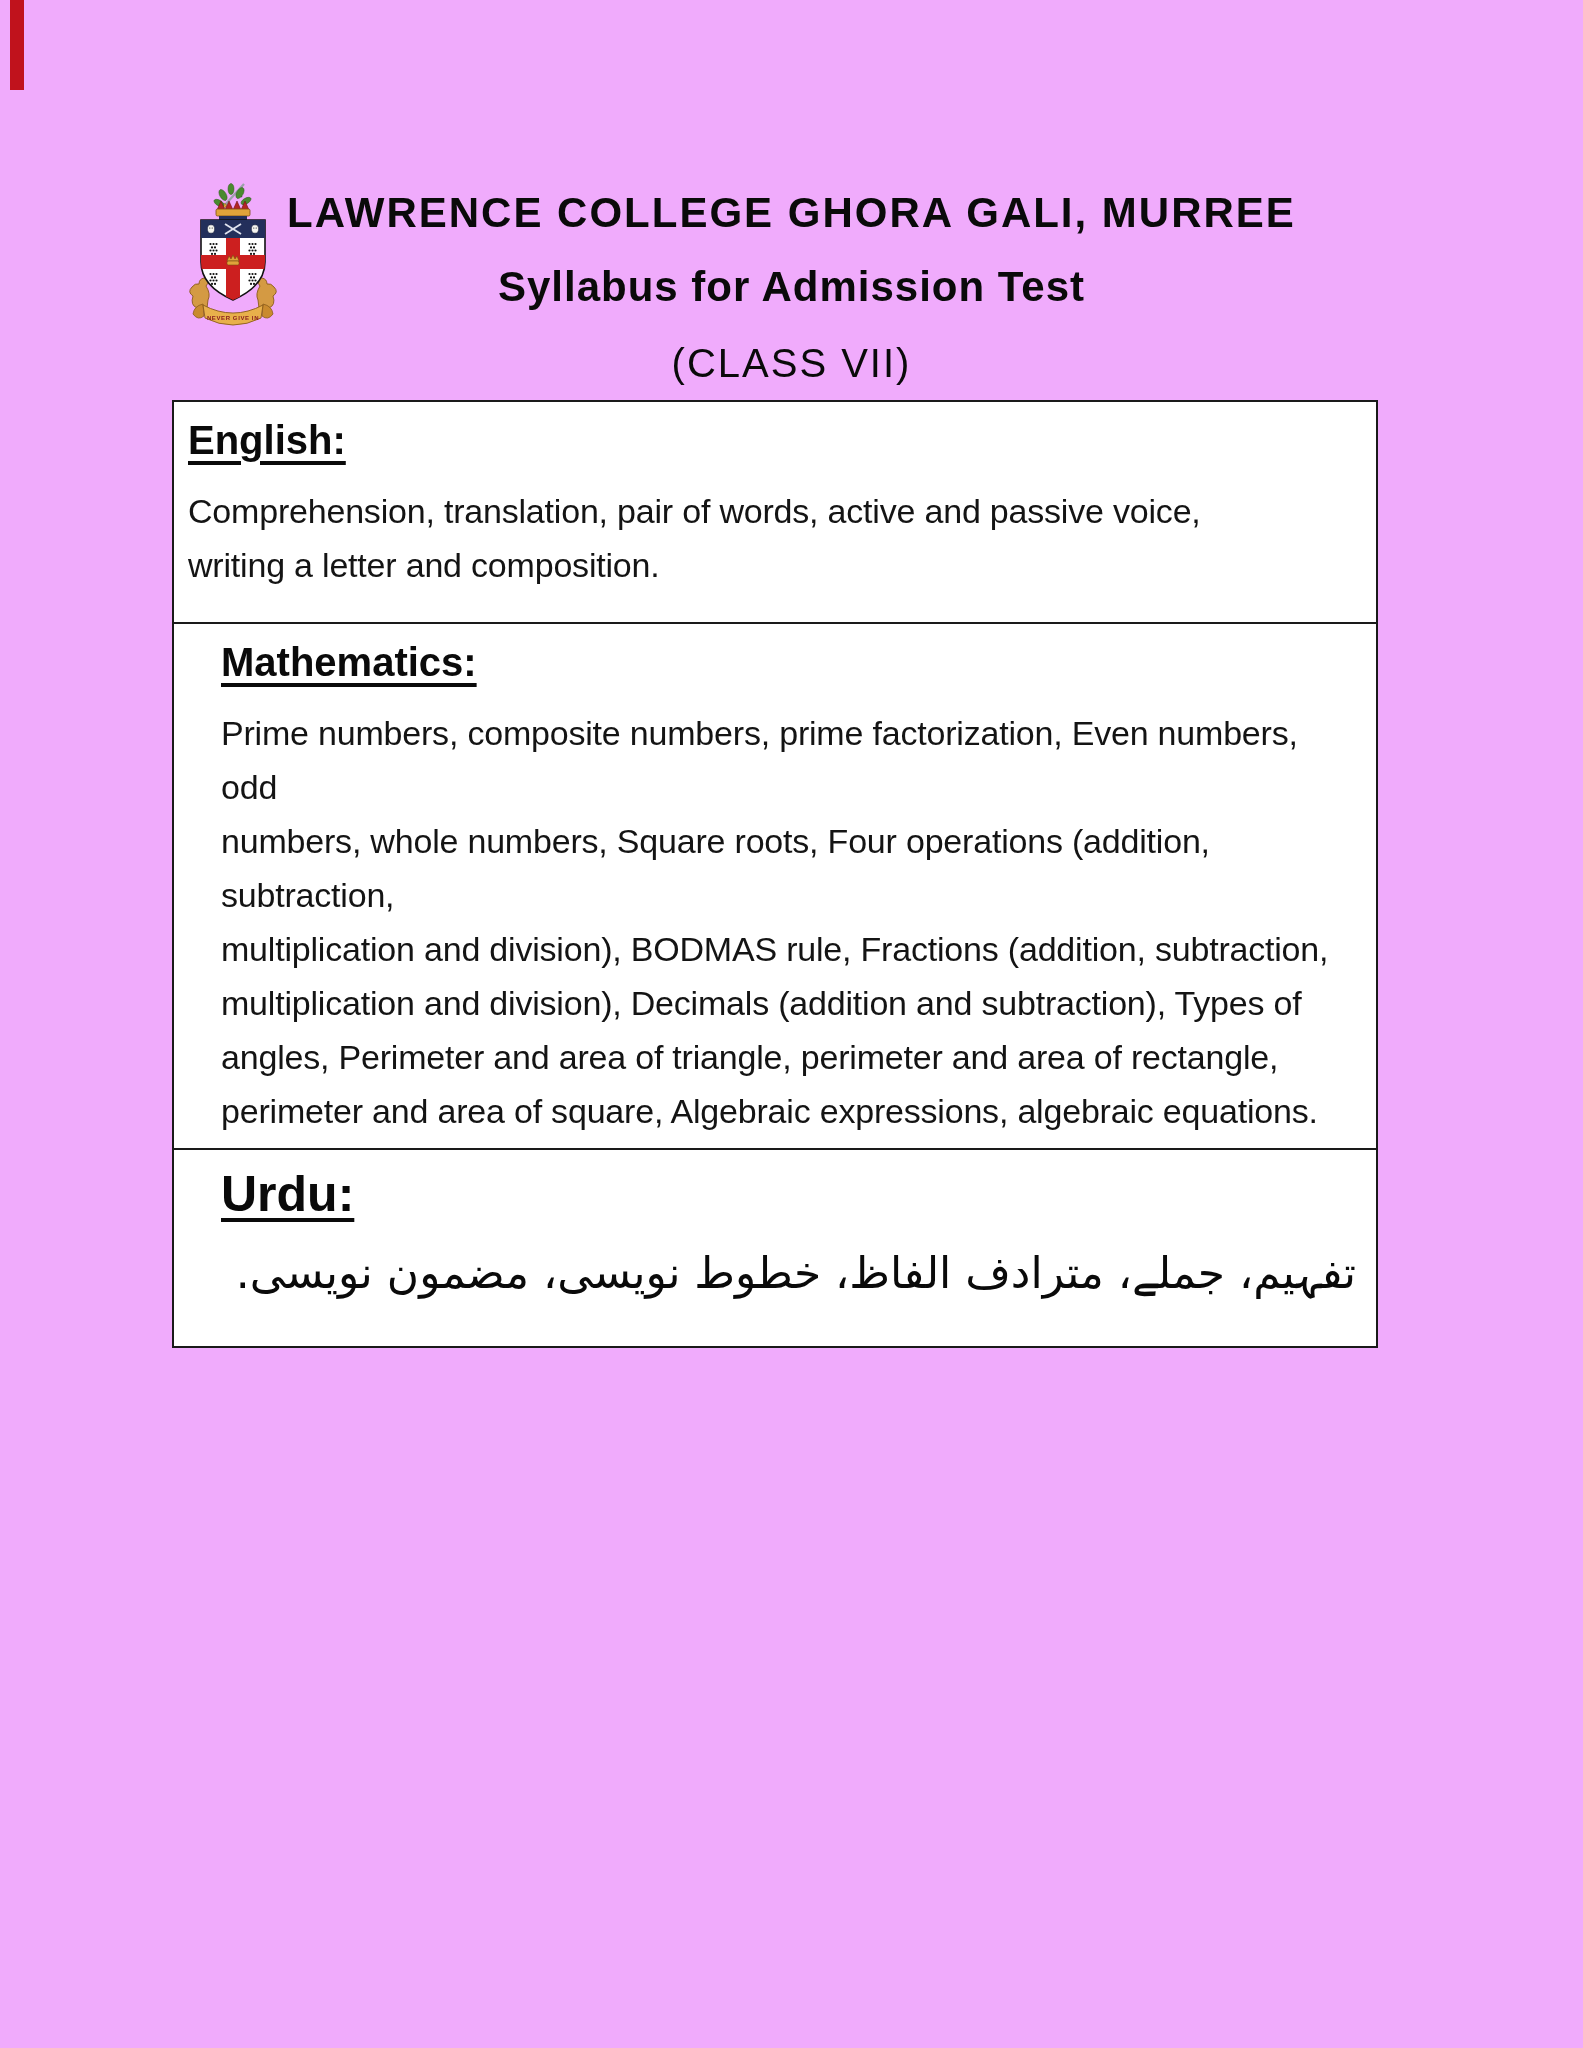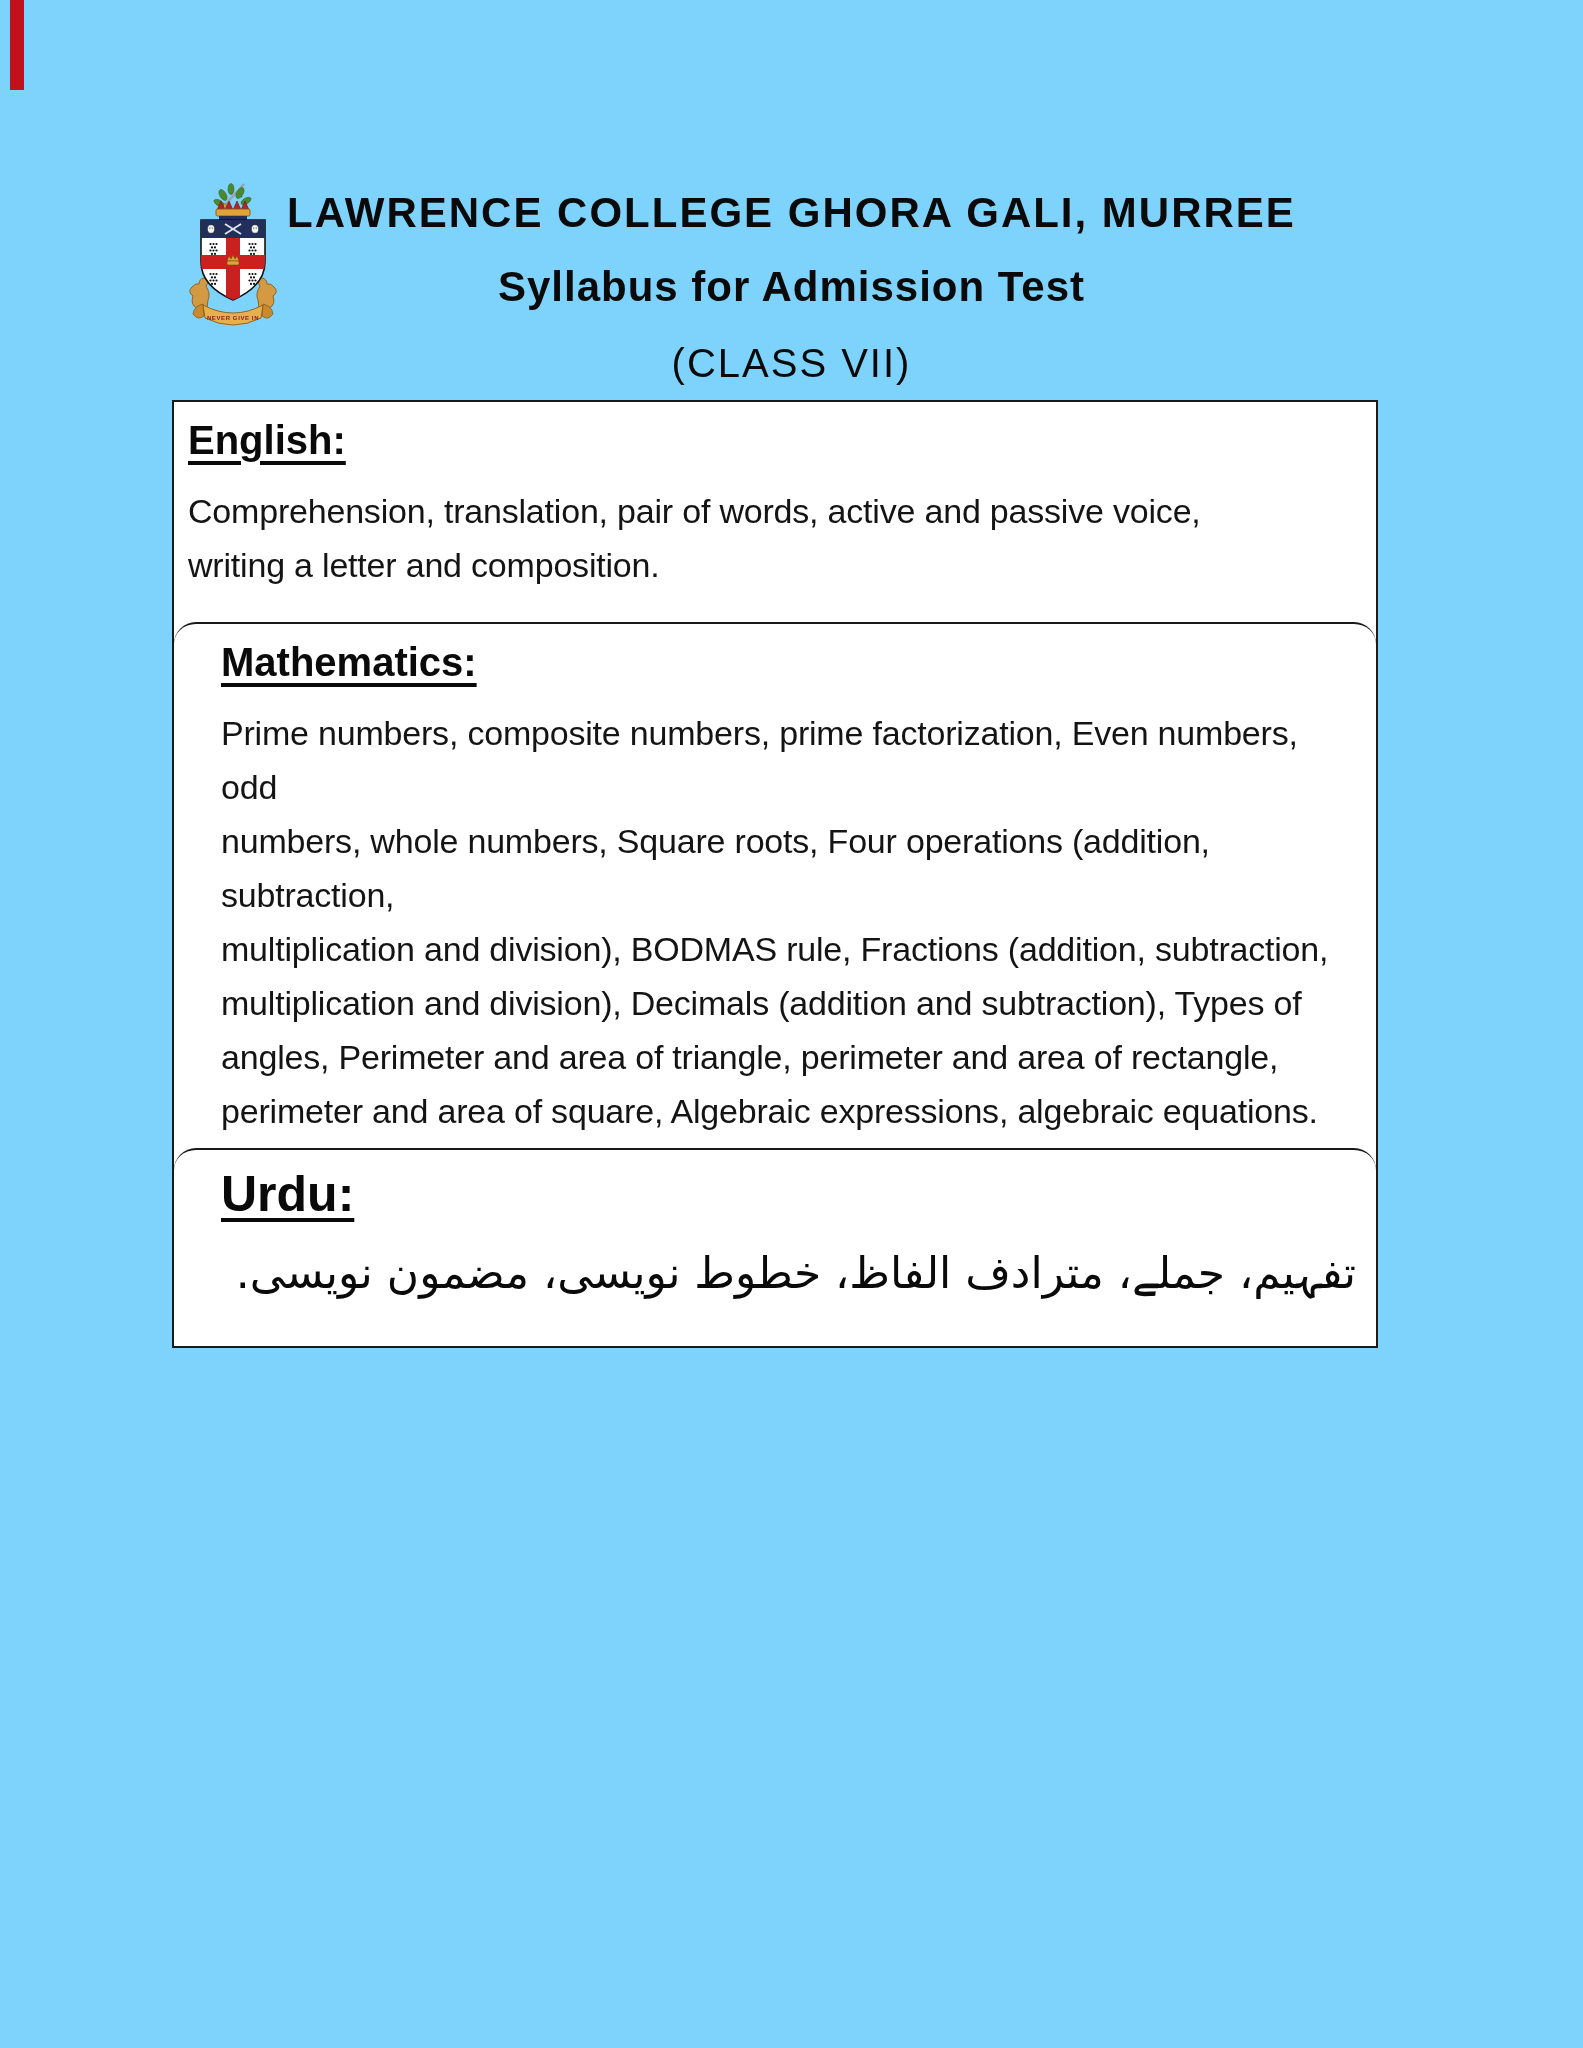--- a/index.html
+++ b/index.html
@@ -1,20 +1,20 @@
 <!DOCTYPE html>
 <html><head>
 <meta charset="utf-8">
 <style>
   html, body { margin: 0; padding: 0; background: #ffffff; }
   .page {
     position: relative;
     width: 1583px;
     height: 2048px;
-    background: #7dd3fc;
+    background: #f0abfc;
     font-family: "Liberation Sans", "DejaVu Sans", sans-serif;
     color: #111111;
     overflow: hidden;
   }
 
   
   .scan-mark {
     position: absolute;
     left: 10px; top: 0;
     width: 14px; height: 90px;
@@ -65,21 +65,20 @@
     position: absolute;
     left: 172px; top: 400px;
     width: 1206px;
     border: 2px solid #1a1a1a;
     box-sizing: border-box;
     background: #ffffff;
   }
   .sec-row {
     box-sizing: border-box;
     padding: 14px 20px 10px 14px;
-    border-radius: 22px;
   }
   .sec-row + .sec-row { border-top: 2px solid #1a1a1a; padding-left: 47px; }
   .sec-row.english     { min-height: 220px; }
   .sec-row.mathematics { min-height: 420px; }
   .sec-row.urdu        { min-height: 198px; }
 
   .sec-heading {
     margin: 0 0 14px 0;
     font-size: 40px;
     font-weight: 700;

